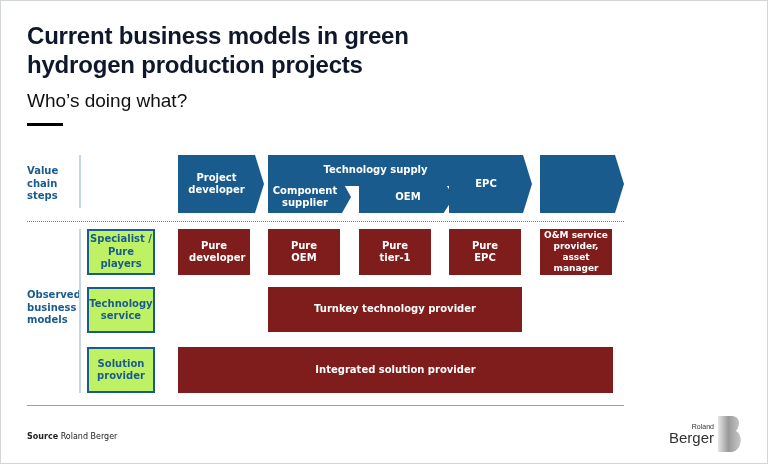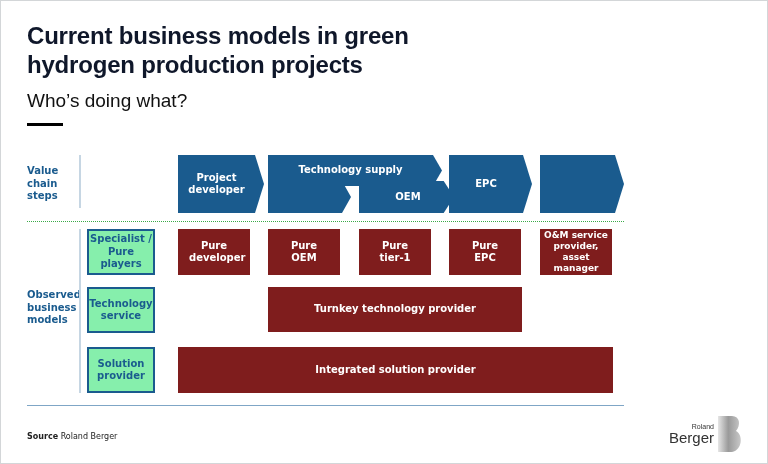--- a/index.html
+++ b/index.html
@@ -17,21 +17,21 @@
   .dotted { position:absolute; left:27px; top:221px; width:597px; height:0; border-top:1px dotted #3aaa48; }
   .bottom-rule { position:absolute; left:27px; top:405px; width:597px; height:1px; background:#7fa6c6; }
 
   .arrow { position:absolute; color:#fff; font-size:10px; font-weight:bold; line-height:12.5px;
            display:flex; align-items:center; justify-content:center; text-align:center; }
   .arrow svg { position:absolute; left:0; top:0; width:100%; height:100%; }
   .arrow span { position:relative; padding-right:9px; }
 
   .model-label { position:absolute; left:87px; width:68px; border:2px solid #1a5b8e; box-sizing:border-box;
                  color:#1a5b8e; font-size:10px; line-height:12.5px; font-weight:bold;
-                 display:flex; align-items:center; justify-content:center; text-align:center; background:#86efac; }
+                 display:flex; align-items:center; justify-content:center; text-align:center; background:#bef264; }
   .green { position:absolute; background:#7f1d1d; color:#fff; font-size:10px; font-weight:bold; line-height:12.5px;
            display:flex; align-items:center; justify-content:center; text-align:center; }
   .green.small { font-size:9px; line-height:11px; }
 
   .source { position:absolute; left:27px; top:432px; font-size:8px; color:#222; }
   .source b { font-weight:bold; }
 
   .logo { position:absolute; left:672px; top:414px; width:72px; height:38px; }
   .logo-roland { position:absolute; right:30px; top:9px; font-size:7px; color:#333; font-family:"Liberation Sans", sans-serif; }
   .logo-berger { position:absolute; right:30px; top:15px; font-size:15px; color:#333; font-family:"Liberation Sans", sans-serif; }
@@ -49,31 +49,32 @@
 <div class="rowlabel" style="top:165px;width:45px;">Value chain steps</div>
 <div class="vsep" style="top:155px;height:53px;"></div>
 
 <div class="arrow" style="left:178px;top:155px;width:86px;height:58px;">
   <svg viewBox="0 0 86 58" preserveAspectRatio="none">
       <polygon points="0,0 77,0 86,29 77,58 0,58" fill="#1a5b8e"></polygon>
     </svg>
   <span>Project developer</span>
 </div>
 
-<div class="arrow" style="left:268px;top:155px;width:174px;height:31px;">
+<div class="arrow" style="left:268px;top:155px;width:174px;height:31px;padding-left:25px;">
   <svg viewBox="0 0 174 19" preserveAspectRatio="none">
       <polygon points="0,0 165,0 174,9.5 165,19 0,19" fill="#1a5b8e"></polygon>
     </svg>
   <span>Technology supply</span>
 </div>
 
 <div class="arrow" style="left:268px;top:181px;width:83px;height:32px;">
   <svg viewBox="0 0 83 32" preserveAspectRatio="none">
       <polygon points="0,0 74,0 83,16 74,32 0,32" fill="#1a5b8e"></polygon>
     </svg>
+  <span>Component supplier</span>
 </div>
 
 <div class="arrow" style="left:359px;top:181px;width:83px;height:32px;padding-left:12px;">
   <svg viewBox="0 0 83 32" preserveAspectRatio="none">
       <polygon points="0,0 74,0 83,16 74,32 0,32" fill="#1a5b8e"></polygon>
     </svg>
   <span>OEM</span>
 </div>
 
 <div class="arrow" style="left:449px;top:155px;width:83px;height:58px;">

